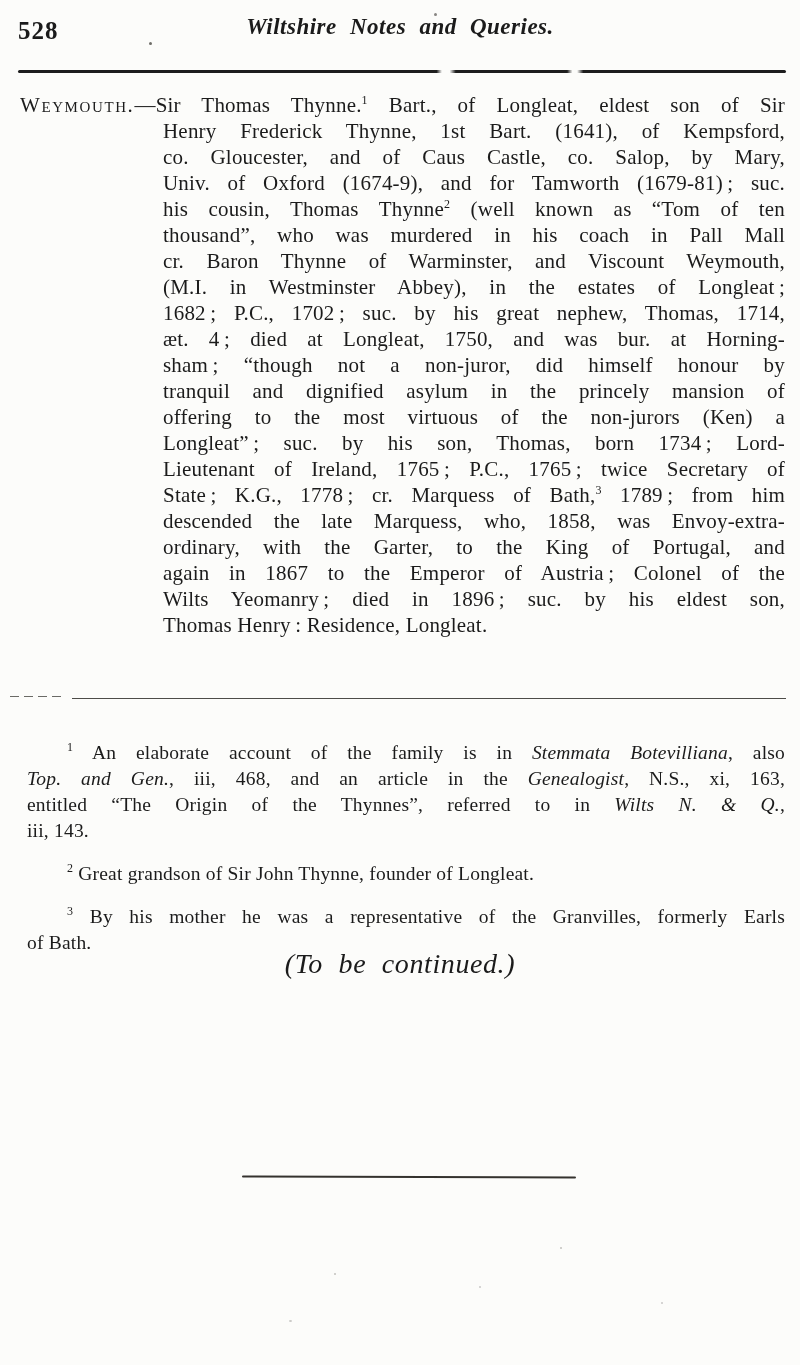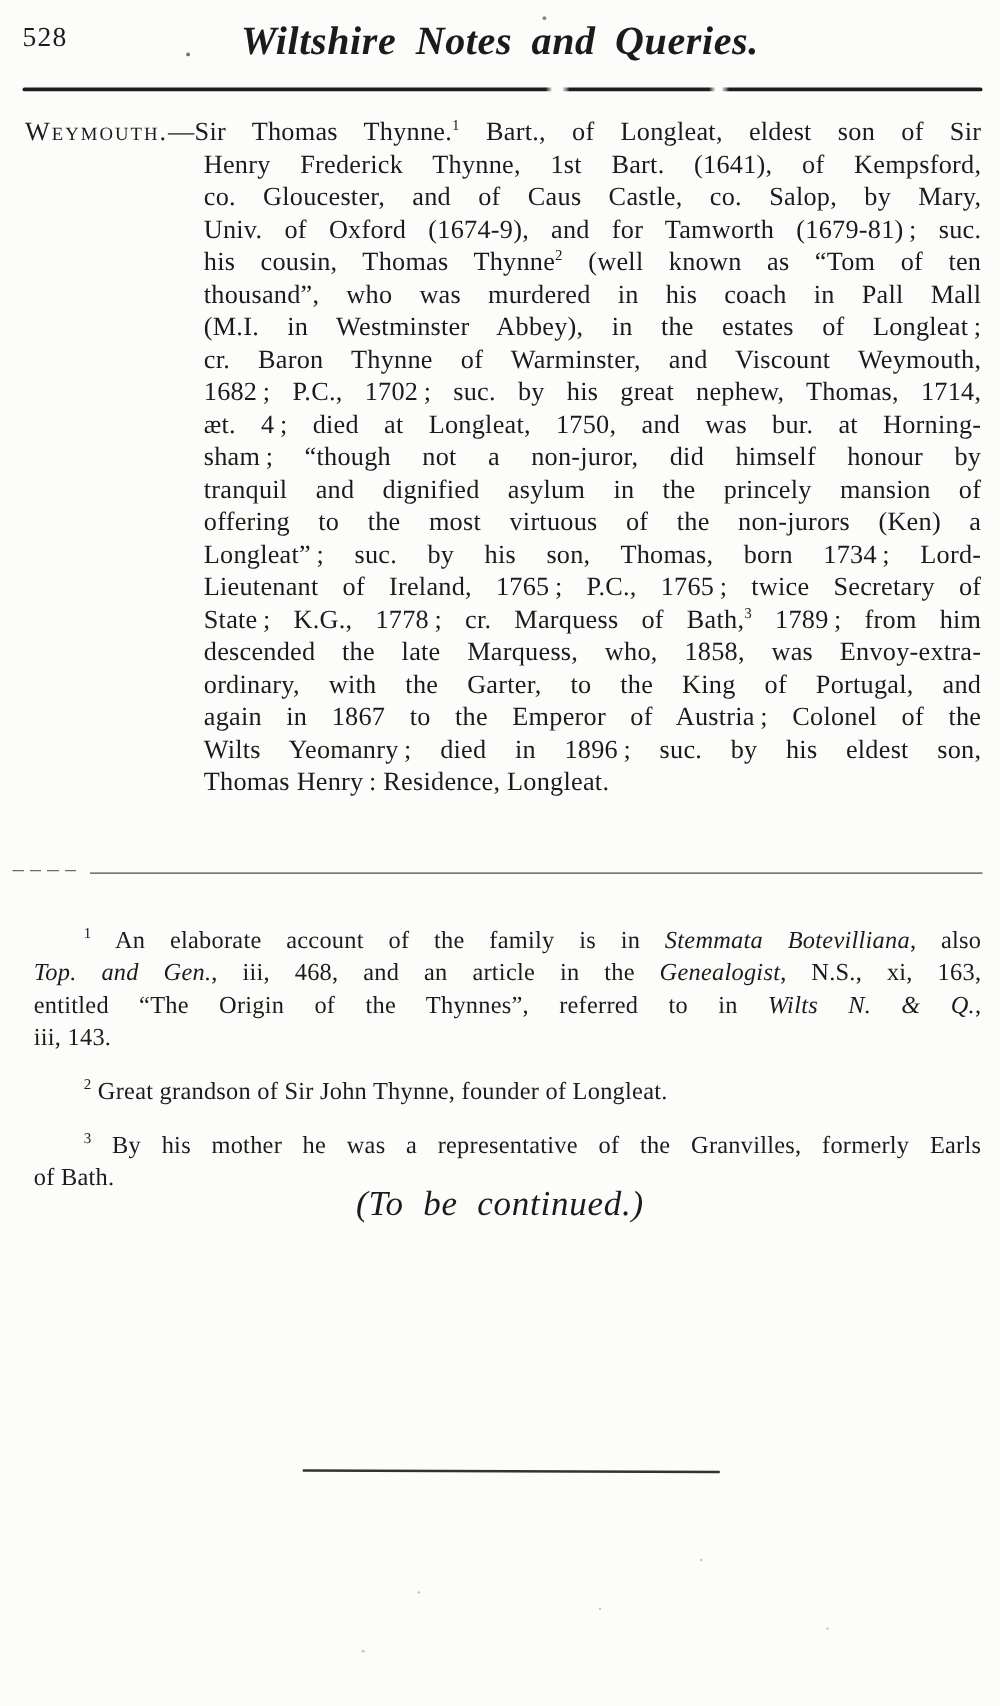--- a/index.html
+++ b/index.html
@@ -11,26 +11,26 @@
     font-family: "Liberation Serif", "DejaVu Serif", serif;
     color: #1b1b1b;
     overflow: hidden;
     position: relative;
   }
   .page { position: absolute; inset: 0; }
 
   
   .page-num {
     position: absolute; top: 17px; left: 18px;
-    font-size: 22px; letter-spacing: 1px;
+    font-size: 25px; letter-spacing: 1px; font-weight: bold;
   }
   .page-title {
     position: absolute; top: 14px; left: 0; width: 100%;
     text-align: center; font-style: italic; font-weight: bold;
-    font-size: 32px; letter-spacing: 0.5px; word-spacing: 7px;
+    font-size: 23px; letter-spacing: 0.5px; word-spacing: 7px;
   }
   .top-rule {
     position: absolute; top: 70px; left: 18px; width: 768px; height: 3px;
     background: linear-gradient(90deg,
       #1d1d1d 0%, #1d1d1d 54.5%,
       rgba(29,29,29,0) 55.2%, rgba(29,29,29,0) 56.2%,
       #1d1d1d 57%, #1d1d1d 71.5%,
       rgba(29,29,29,0) 72.2%, rgba(29,29,29,0) 72.8%,
       #1d1d1d 73.6%, #1d1d1d 100%);
     border-radius: 2px;
@@ -111,22 +111,22 @@
   <div class="page-title">Wiltshire Notes and Queries.</div>
   <div class="top-rule"></div>
 
   <div class="entry">
     <div class="ln first"><span class="sc">Weymouth.</span><span>—Sir Thomas Thynne.</span><sup class="fnref">1</sup><span> Bart., of Longleat, eldest son of Sir</span></div>
     <div class="ln"><span>Henry Frederick Thynne, 1st Bart. (1641), of Kempsford,</span></div>
     <div class="ln"><span>co. Gloucester, and of Caus Castle, co. Salop, by Mary,</span></div>
     <div class="ln"><span>Univ. of Oxford (1674-9), and for Tamworth (1679-81) ; suc.</span></div>
     <div class="ln"><span>his cousin, Thomas Thynne</span><sup class="fnref">2</sup><span> (well known as “Tom of ten</span></div>
     <div class="ln"><span>thousand”, who was murdered in his coach in Pall Mall</span></div>
+    <div class="ln"><span>cr. Baron Thynne of Warminster, and Viscount Weymouth,</span></div>
     <div class="ln"><span>(M.I. in Westminster Abbey), in the estates of Longleat ;</span></div>
-    <div class="ln"><span>cr. Baron Thynne of Warminster, and Viscount Weymouth,</span></div>
     <div class="ln"><span>1682 ; P.C., 1702 ; suc. by his great nephew, Thomas, 1714,</span></div>
     <div class="ln"><span>æt. 4 ; died at Longleat, 1750, and was bur. at Horning-</span></div>
     <div class="ln"><span>sham ; “though not a non-juror, did himself honour by</span></div>
     <div class="ln"><span>tranquil and dignified asylum in the princely mansion of</span></div>
     <div class="ln"><span>offering to the most virtuous of the non-jurors (Ken) a</span></div>
     <div class="ln"><span>Longleat” ; suc. by his son, Thomas, born 1734 ; Lord-</span></div>
     <div class="ln"><span>Lieutenant of Ireland, 1765 ; P.C., 1765 ; twice Secretary of</span></div>
     <div class="ln"><span>State ; K.G., 1778 ; cr. Marquess of Bath,</span><sup class="fnref">3</sup><span> 1789 ; from him</span></div>
     <div class="ln"><span>descended the late Marquess, who, 1858, was Envoy-extra-</span></div>
     <div class="ln"><span>ordinary, with the Garter, to the King of Portugal, and</span></div>

